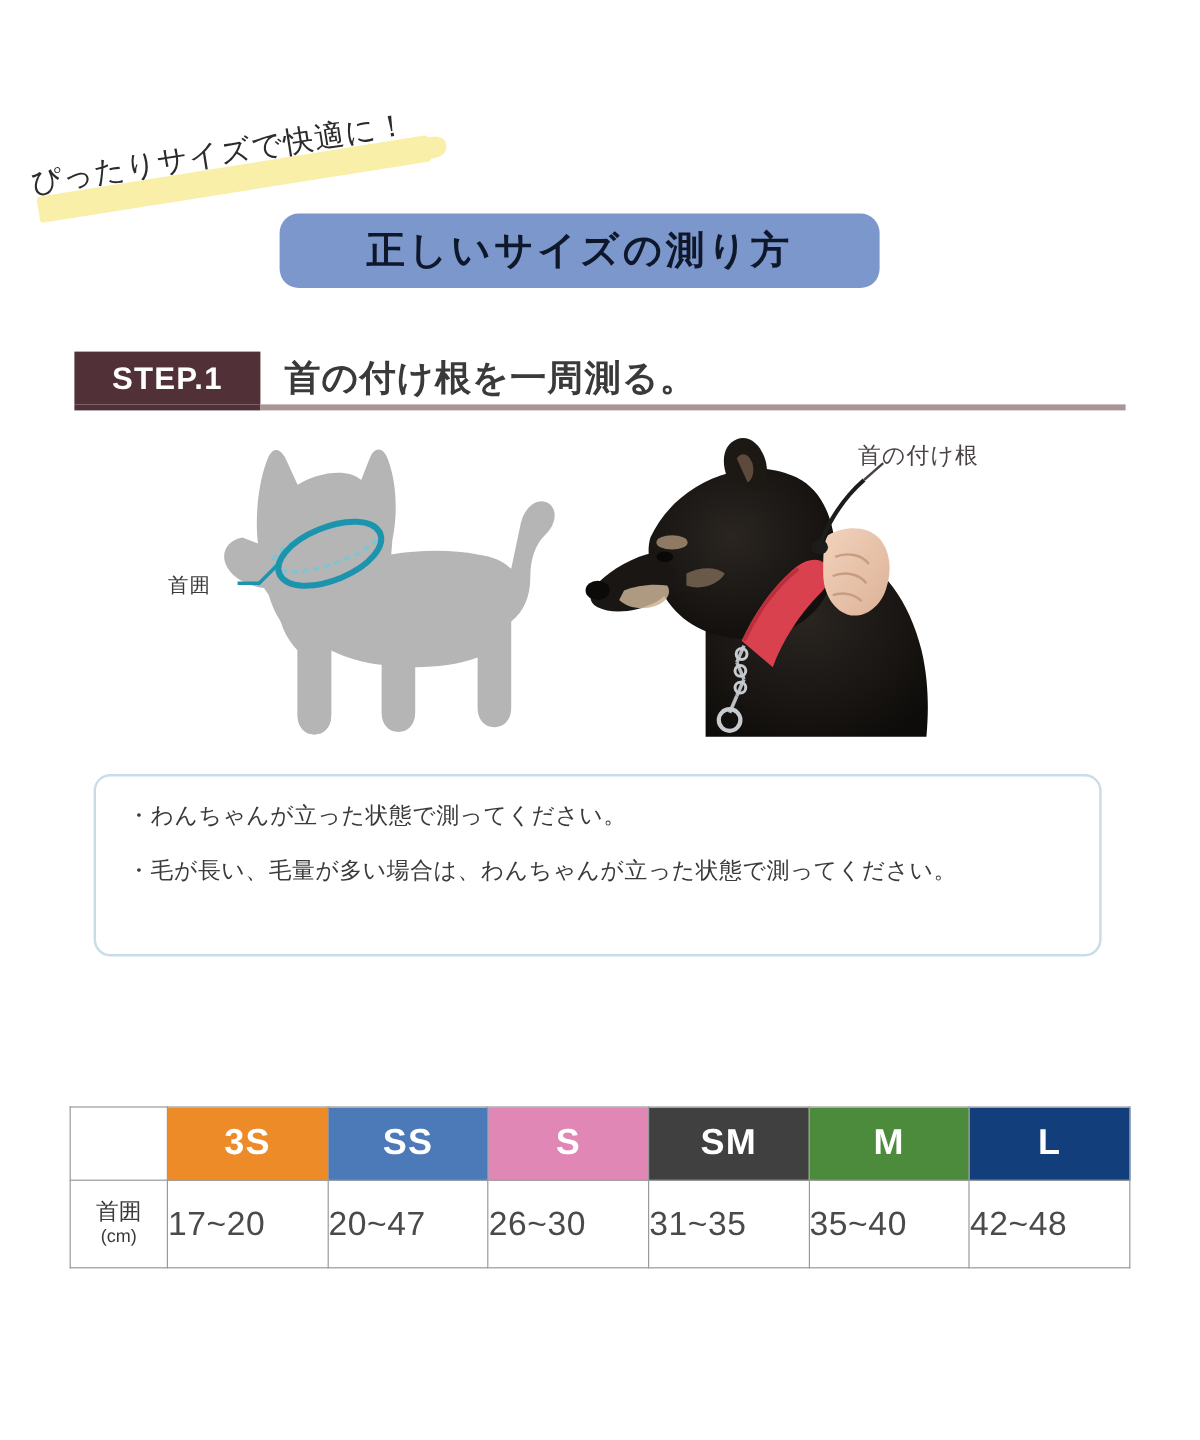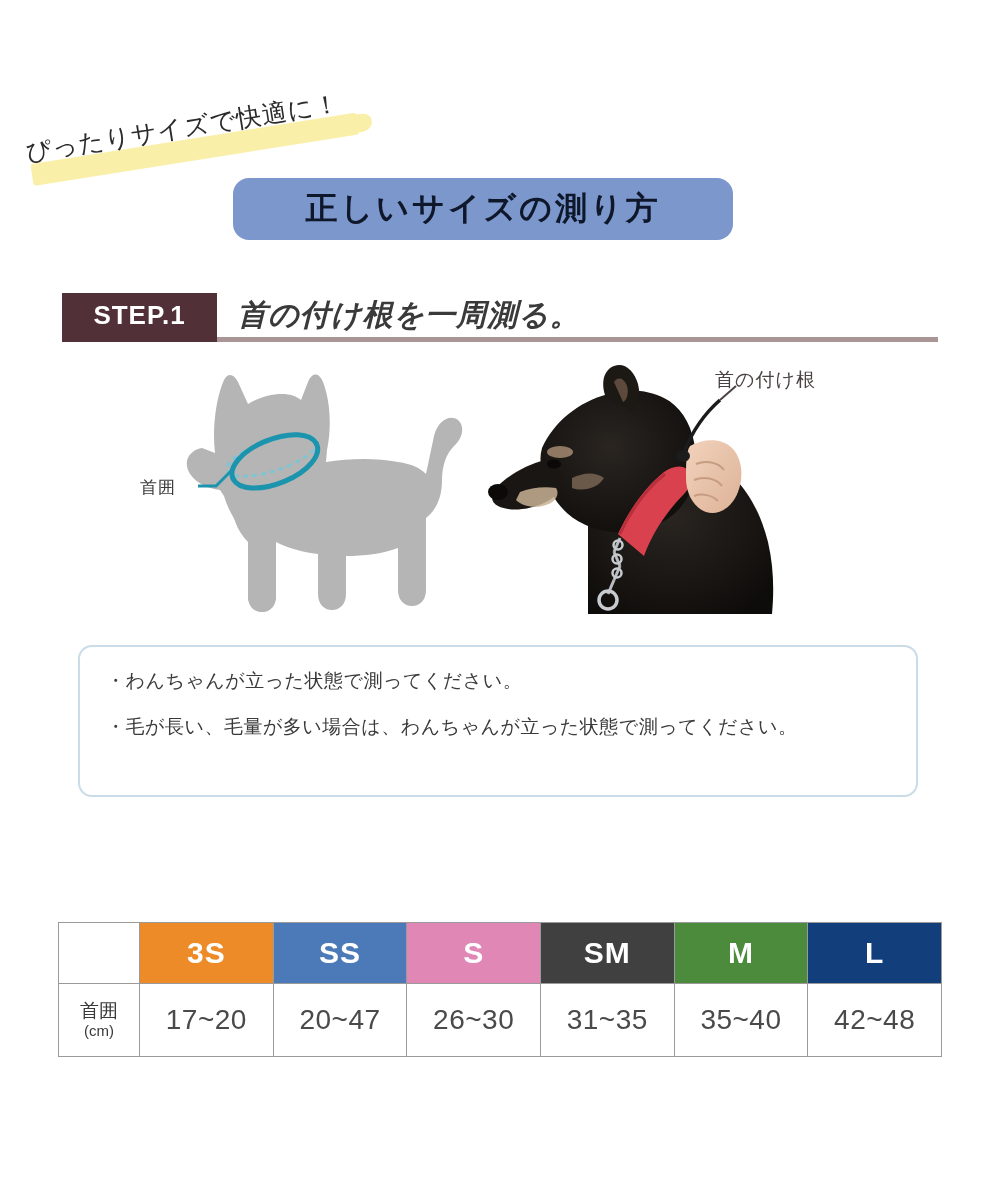--- a/index.html
+++ b/index.html
@@ -50,21 +50,20 @@
     background:#513037;color:#ffffff;
     display:flex;align-items:center;justify-content:center;
     font-size:26px;font-weight:bold;letter-spacing:1px;
   }
   .step-badge.s2{width:152px;}
   .step-text{
     position:absolute;left:175px;top:-1px;height:46px;
     display:flex;align-items:center;
     font-size:30px;font-weight:bold;color:#3a3a3a;letter-spacing:1px;
     white-space:nowrap;
-    font-style:italic;
   }
   .step-rule{
     position:absolute;left:155px;top:44px;width:721px;height:5px;
     background:#A99596;
   }
   .step-rule-dark{
     position:absolute;left:0;top:44px;width:155px;height:5px;background:#513037;
   }
 
   
@@ -105,21 +104,21 @@
     height:60px;color:#ffffff;font-size:30px;font-weight:bold;
     text-align:center;vertical-align:middle;letter-spacing:1px;
   }
   .sizetable td.rowlabel{
     width:80px;height:72px;background:#ffffff;text-align:center;
     vertical-align:middle;color:#3a3a3a;line-height:1.18;
   }
   .rowlabel .jp{font-size:19px;display:block;}
   .rowlabel .unit{font-size:15px;display:block;}
   .sizetable td.val{
-    height:72px;background:#ffffff;text-align:center;vertical-align:middle;
+    height:72px;background:#ffffff;vertical-align:middle;
     font-size:28px;color:#4a4a4a;letter-spacing:0.5px;
   }
 </style>
 </head>
 <body>
 
 <div class="page">
 
   <div class="handwrite-wrap">
     <div class="hl-stroke"></div>

